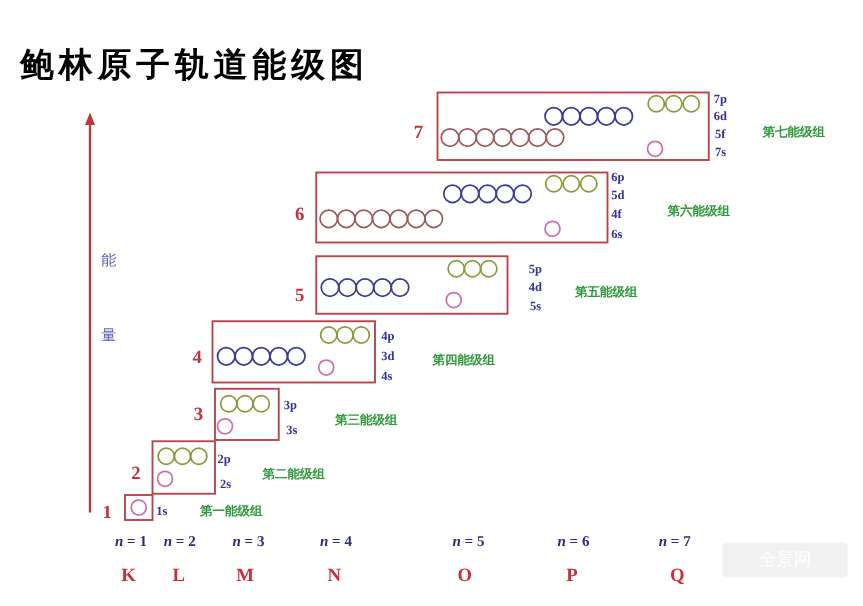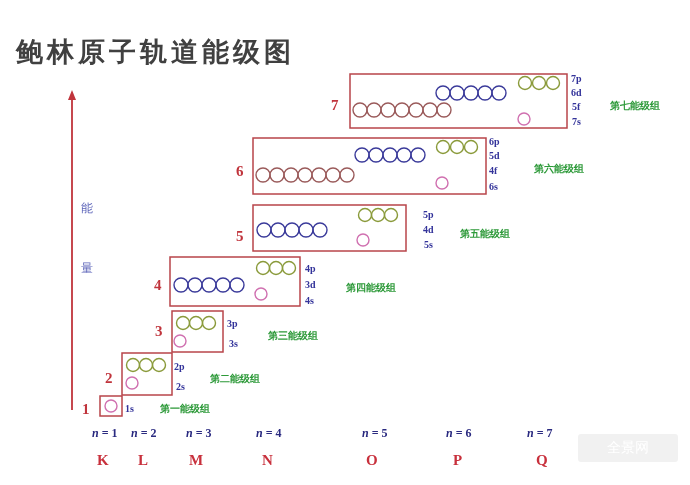--- a/index.html
+++ b/index.html
@@ -6,21 +6,21 @@
   body {
     width: 690px; height: 485px; overflow: hidden;
     background: #ffffff;
     font-family: "DejaVu Serif", serif;
     position: relative;
   }
   .title {
     position: absolute; left: 16px; top: 34px;
     font-family: Liberation Serif, serif;
     font-weight: bold; font-size: 27px; letter-spacing: 4px;
-    color: #404040;
+    color: #000000;
   }
   svg.diagram { position: absolute; left: 0; top: 0; }
   .lvl-num { font-family: "Liberation Serif", serif; font-weight: bold; font-size: 15px; fill: #c0343c; }
   .sub-lbl { font-family: "Liberation Serif", serif; font-weight: bold; font-size: 10px; fill: #33339a; }
   .grp-lbl { font-family: "DejaVu Sans", sans-serif; font-weight: bold; font-size: 10px; fill: #2e9a3a; }
   .axis-lbl { font-family: "DejaVu Sans", sans-serif; font-size: 12px; fill: #5a62b8; }
   .n-lbl { font-family: "Liberation Serif", serif; font-weight: bold; font-size: 12px; fill: #2a2a80; }
   .n-lbl tspan.it { font-style: italic; }
   .shell { font-family: "Liberation Serif", serif; font-weight: bold; font-size: 15px; fill: #c8303c; }
   .watermark {

